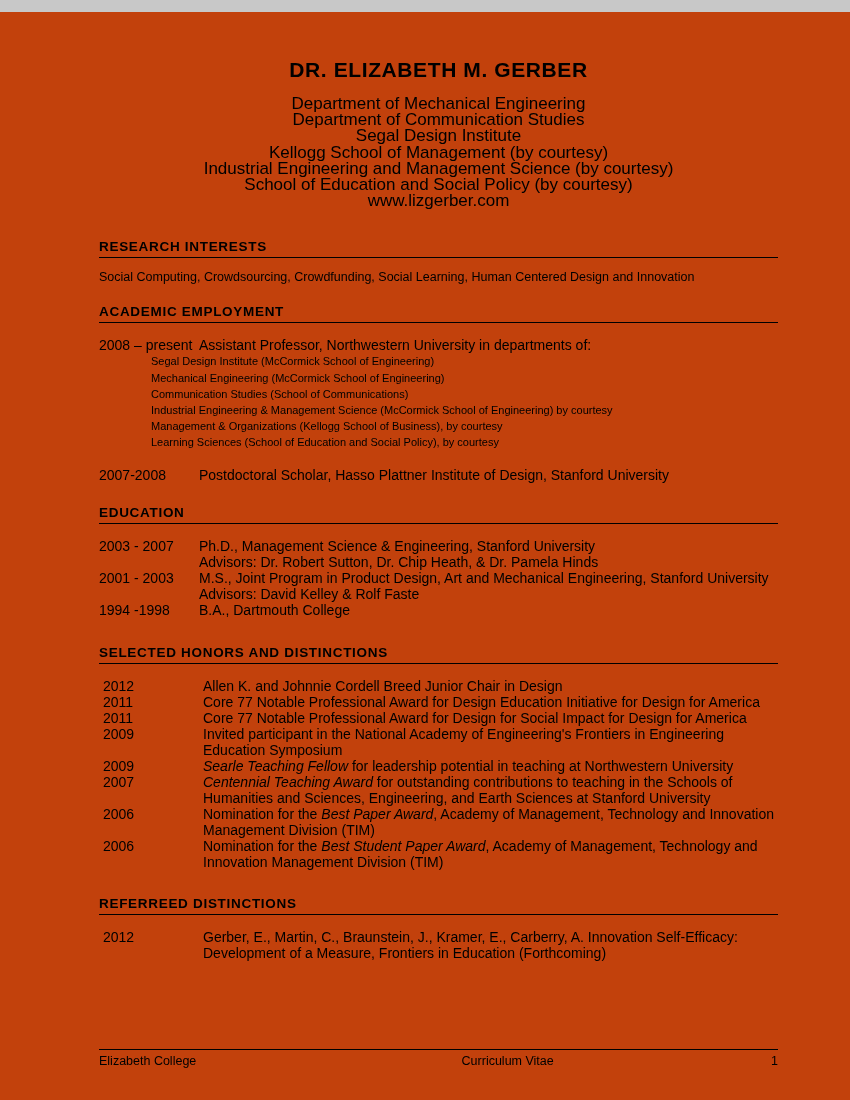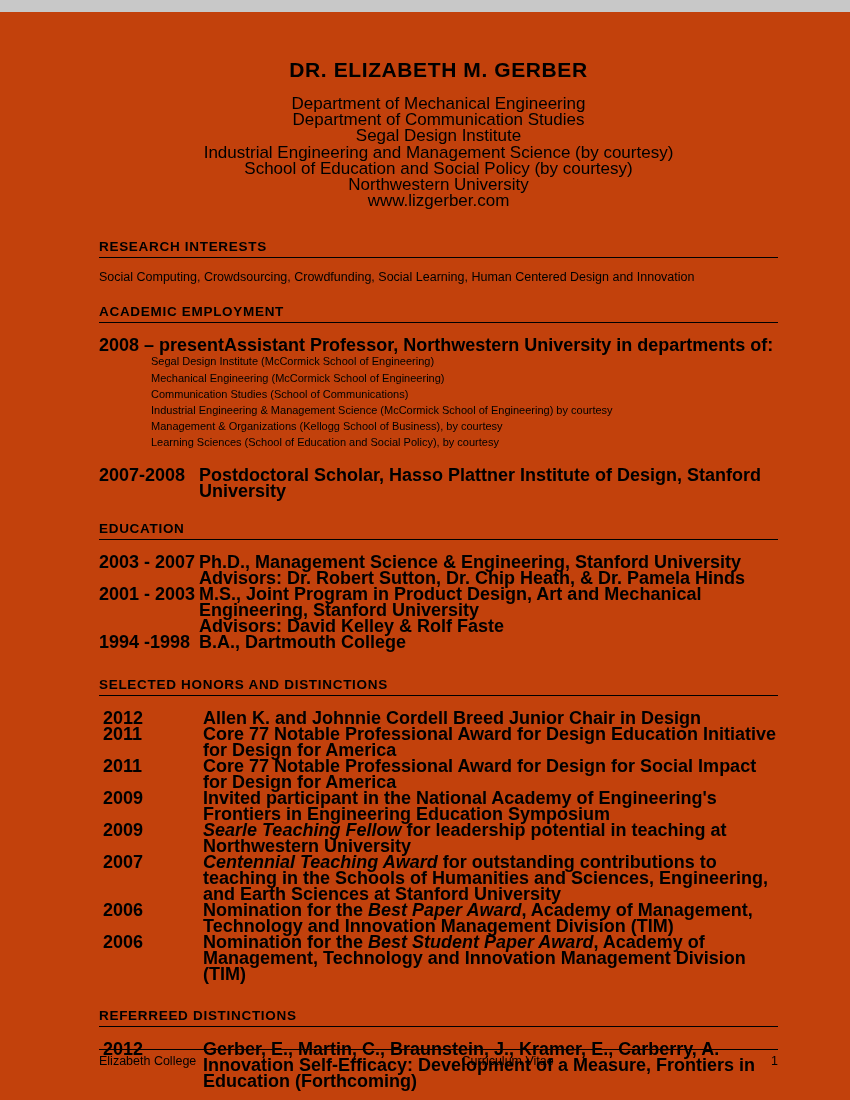--- a/index.html
+++ b/index.html
@@ -50,23 +50,22 @@
 
   .plain-line {
     font-size: 12.5px;
     color: #000;
     margin-top: 12px;
   }
 
   table.rows {
     width: 100%;
     border-collapse: collapse;
-    font-size: 18px;
-    color: #000;
-    font-weight: bold;
+    font-size: 14px;
+    color: #000;
   }
   table.rows td {
     vertical-align: top;
     padding: 0;
     line-height: 16px;
   }
   .col-date { width: 100px; white-space: nowrap; }
 
   .emp-block { margin-top: 14px; }
   .emp-sub {
@@ -107,23 +106,23 @@
 <body>
 
 <div class="page">
 
   <h1 class="doc-title">DR. ELIZABETH M. GERBER</h1>
 
   <div class="affil">
     <div>Department of Mechanical Engineering</div>
     <div>Department of Communication Studies</div>
     <div>Segal Design Institute</div>
+    <div>Kellogg School of Management (by courtesy)</div>
     <div>Industrial Engineering and Management Science (by courtesy)</div>
     <div>School of Education and Social Policy (by courtesy)</div>
-    <div>Northwestern University</div>
     <div>www.lizgerber.com</div>
   </div>
 
   <div class="section-head sec-research">RESEARCH INTERESTS</div>
   <div class="plain-line">Social Computing, Crowdsourcing, Crowdfunding, Social Learning, Human Centered Design and Innovation</div>
 
   <div class="section-head sec-gap">ACADEMIC EMPLOYMENT</div>
 
   <table class="rows emp-block">
     <tbody>

